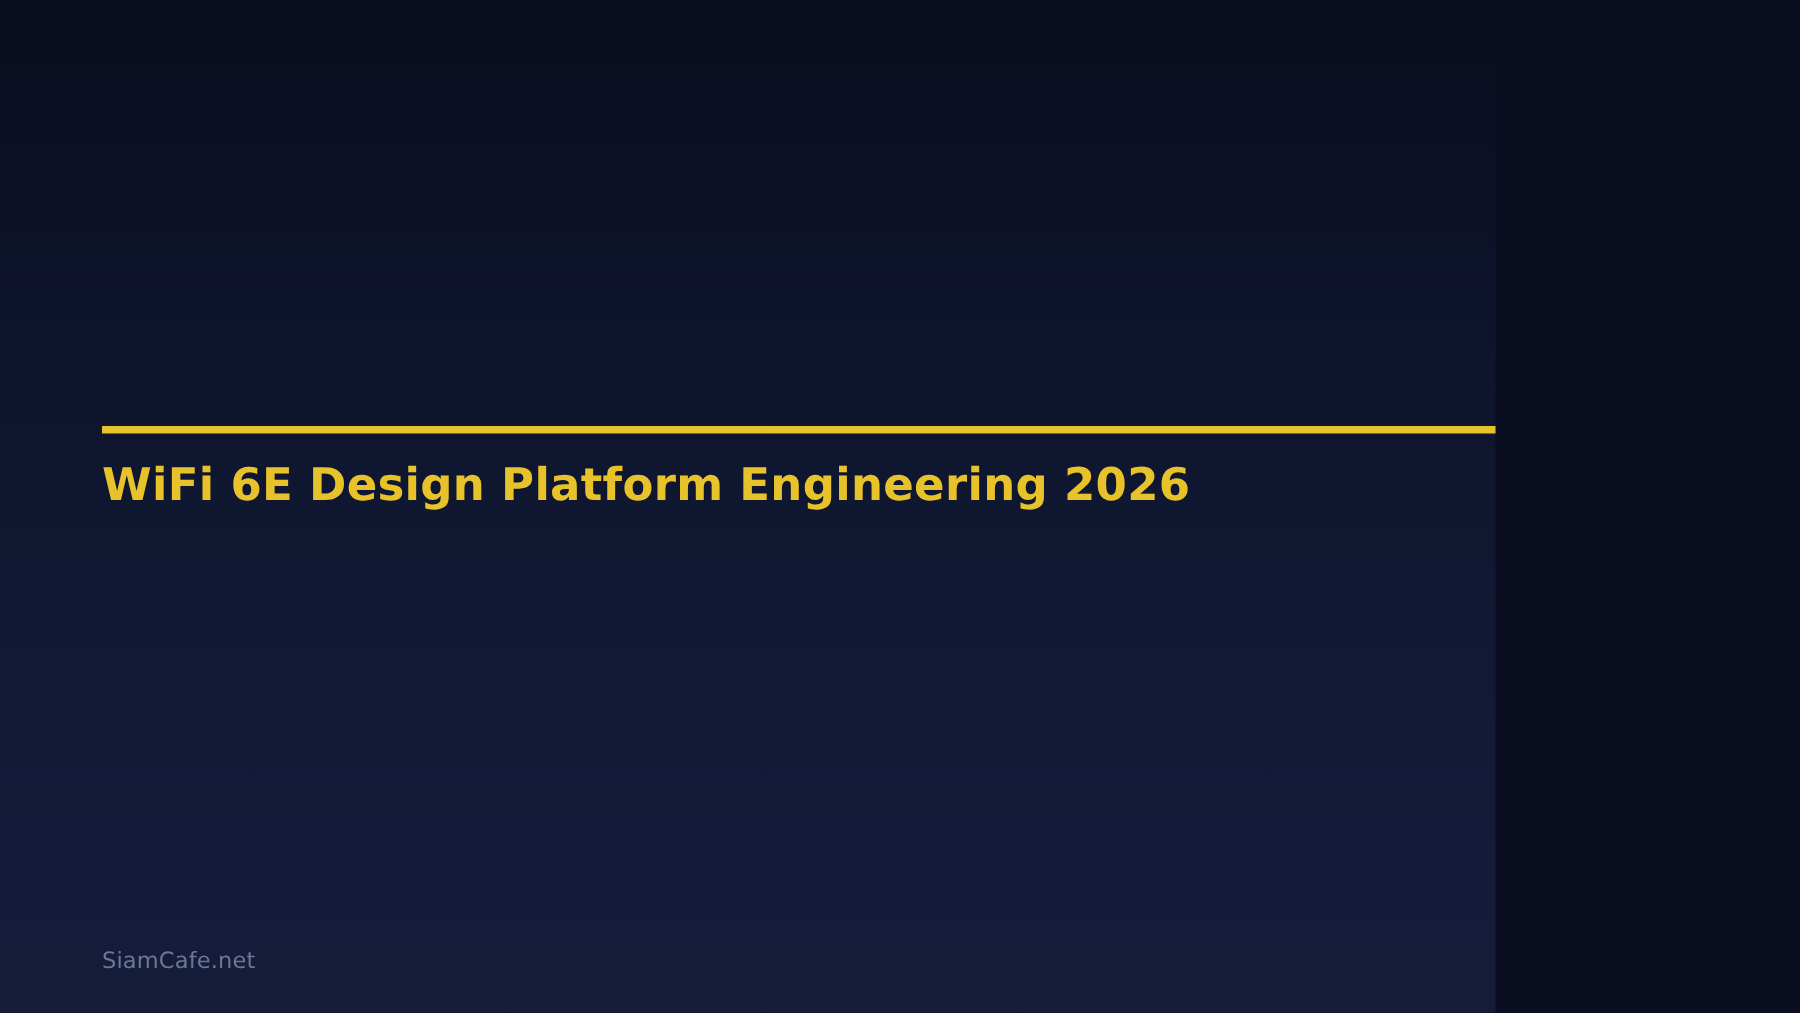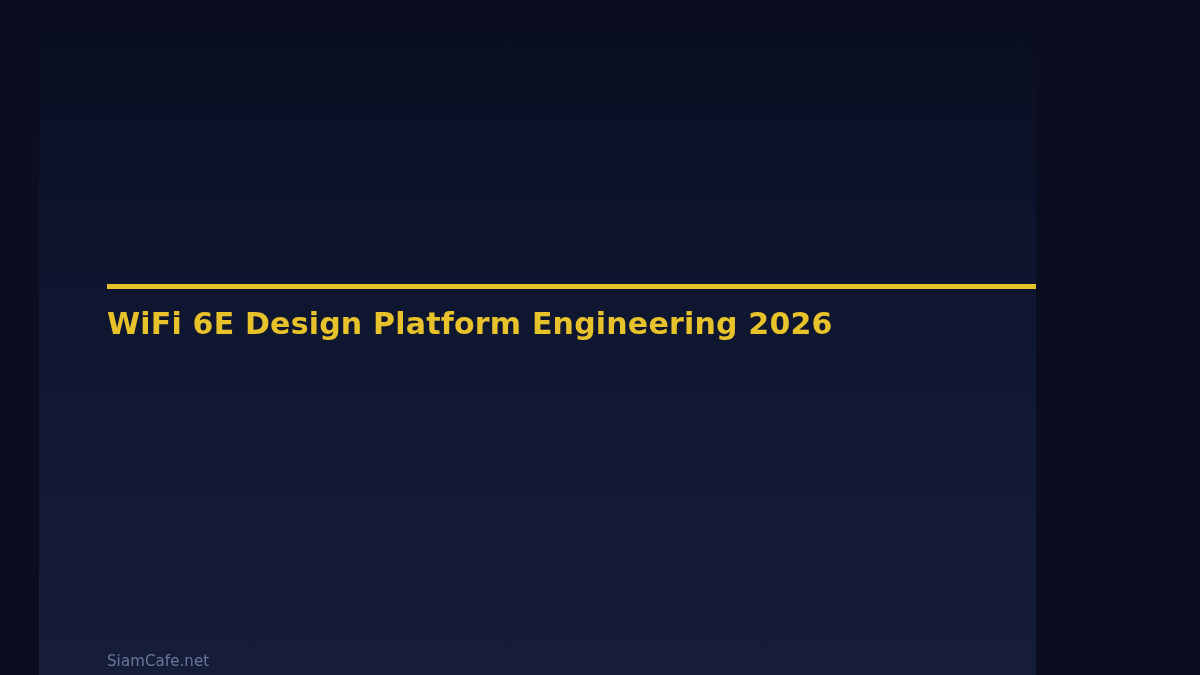--- a/index.html
+++ b/index.html
@@ -22,21 +22,20 @@
     box-sizing: border-box;
     background: linear-gradient(180deg,
         #090d1e 0%,
         #0b1025 14%,
         #0e142c 34%,
         #101731 52%,
         #121a36 72%,
         #141c3a 88%,
         #151d38 100%);
     overflow: hidden;
-    margin-left: 39px;
   }
 
   
   .accent-rule {
     position: absolute;
     left: 68px;
     top: 284px;
     width: 1072px;
     height: 5px;
     background: #e8c22a;
@@ -57,21 +56,21 @@
     font-weight: bold;
     letter-spacing: 0.2px;
     color: #e8c22a;
     white-space: nowrap;
   }
 
   
   .footer {
     position: absolute;
     left: 68px;
-    top: 650px;
+    top: 629px;
     height: 22px;
     display: flex;
     align-items: center;
     text-align: center;
   }
 
   .footer-text {
     font-size: 15px;
     line-height: 22px;
     font-weight: normal;

